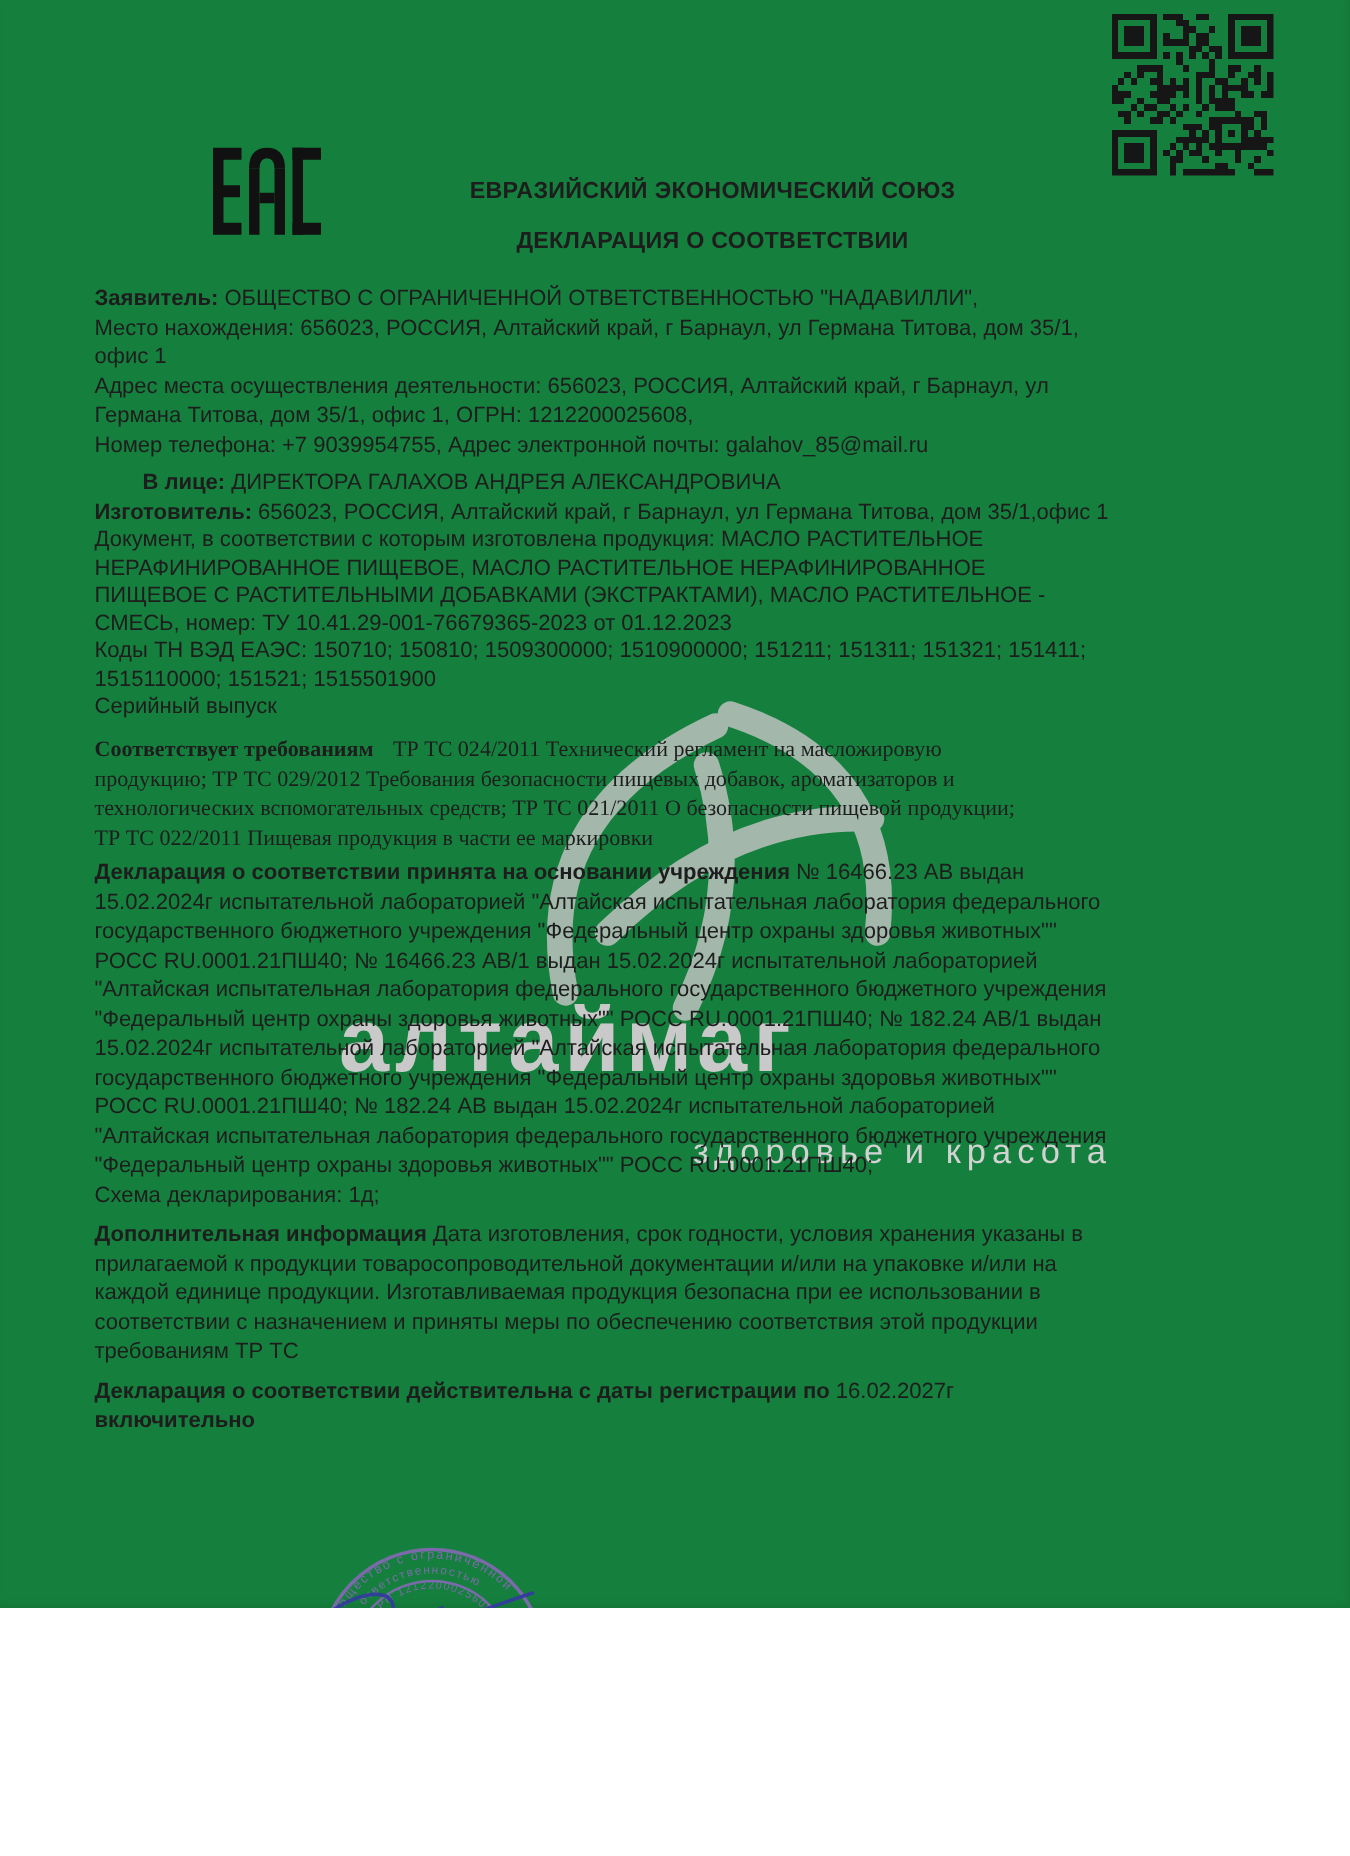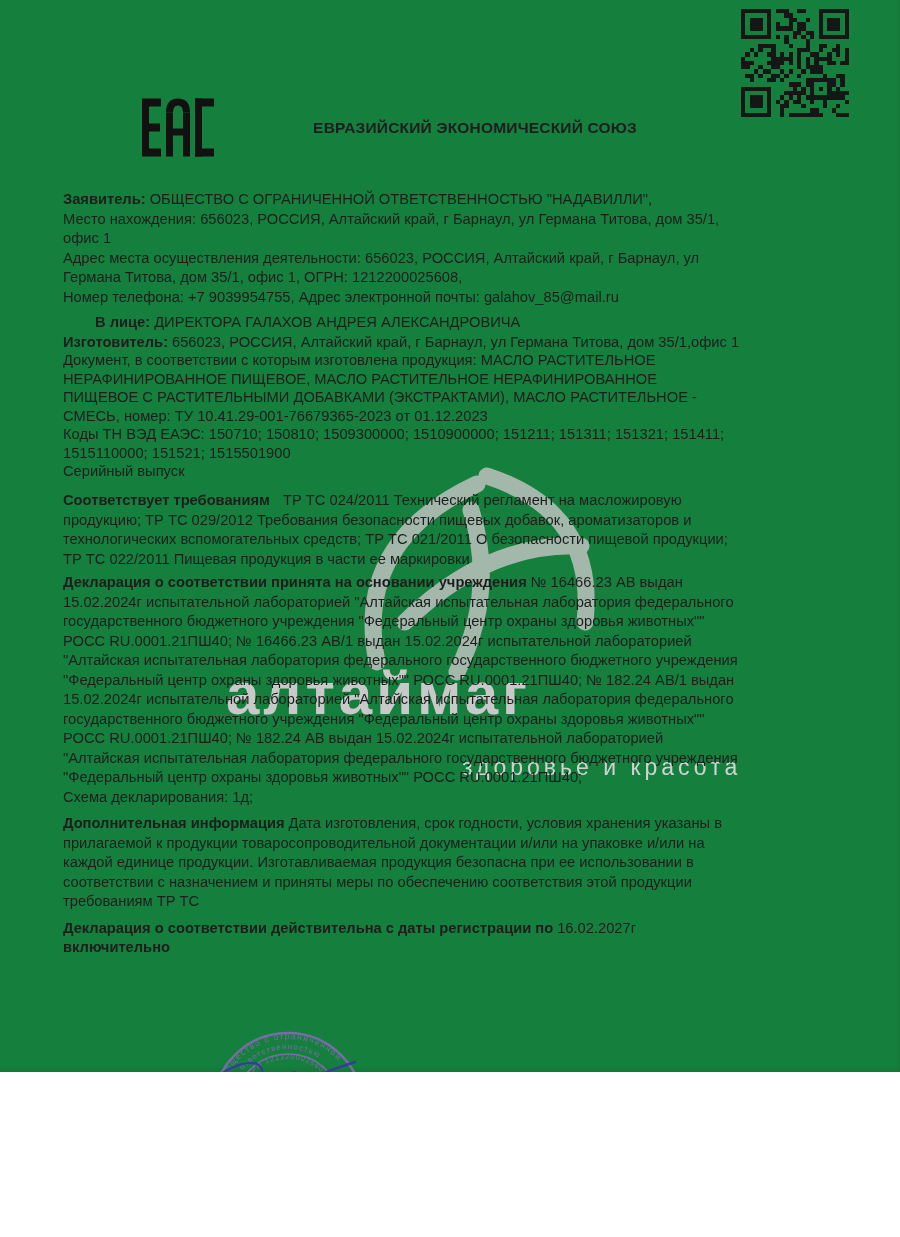--- a/index.html
+++ b/index.html
@@ -20,21 +20,21 @@
   .wm-text1{position:absolute; left:226px; top:684px; font-size:60px; font-weight:bold; color:#c9c9c9; letter-spacing:4px; z-index:0;}
   .wm-text2{position:absolute; left:462px; top:758px; font-size:23px; color:#d2d2d2; letter-spacing:4px; z-index:0;}
   
   .body{position:absolute; left:63px; top:190px; width:800px; z-index:2;}
   .para{margin:0; white-space:pre-line;}
   .lead{margin-right:4px;}
   .lead.gap{margin-right:13px;}
   .p-person{margin-top:6px;margin-left:32px;}
   .p-declares{margin-top:18px; line-height:19px;}
   .p-manufacturer{line-height:18.5px;}
-  .p-compliance{margin-top:10.5px;}
+  .p-compliance{margin-top:10.5px;font-family:Liberation Serif, serif;}
   .p-basis{margin-top:4px;}
   .p-additional{margin-top:7px;}
   .p-validity{margin-top:7px;}
   .bold-line{display:block; font-weight:bold;}
   
   .stamp{position:absolute; left:203px; top:1023px; z-index:3; opacity:.88;}
   .sign{position:absolute; left:85px; top:1038px; z-index:4;}
   .mp{position:absolute; left:330px; top:1087px; font-weight:bold; font-size:15px; z-index:6;}
   .fio-name{position:absolute; left:390px; top:1101px; font-size:15px; letter-spacing:.3px; z-index:6;}
   .fio-caption{position:absolute; left:527px; top:1126px; font-size:11.5px; font-weight:bold; z-index:6;}
@@ -359,20 +359,21 @@
         <rect x="17" y="24" width="1" height="1"></rect>
         <rect x="18" y="24" width="1" height="1"></rect>
         <rect x="22" y="24" width="1" height="1"></rect>
         <rect x="23" y="24" width="1" height="1"></rect>
         <rect x="24" y="24" width="1" height="1"></rect>
       </svg>
   </div>
 
   <div class="header">
     <div class="h1">ЕВРАЗИЙСКИЙ ЭКОНОМИЧЕСКИЙ СОЮЗ</div>
+    <div class="h2">ДЕКЛАРАЦИЯ О СООТВЕТСТВИИ</div>
   </div>
 
   <svg class="wm-leaf" width="300" height="245" viewBox="0 0 300 245" aria-hidden="true">
     <g fill="none" stroke="#c7c7c7" stroke-width="17" stroke-linecap="round">
       <path d="M42,212 Q18,92 142,34"></path>
       <path d="M152,26 Q262,62 250,172"></path>
       <path d="M70,172 Q152,92 246,96"></path>
       <path d="M122,222 Q162,142 136,60"></path>
     </g>
   </svg>

